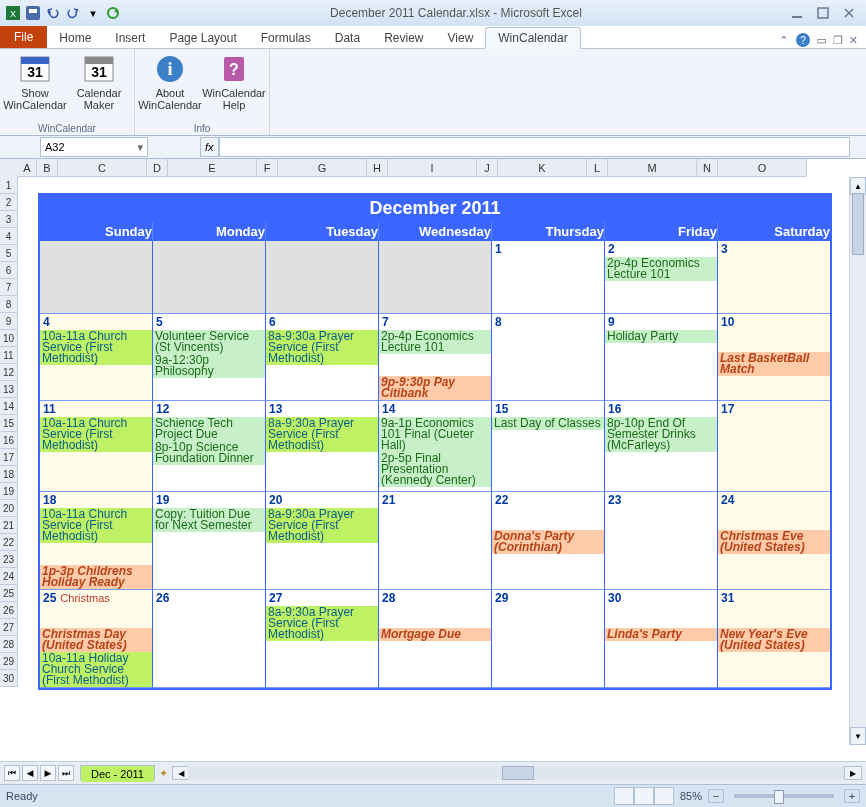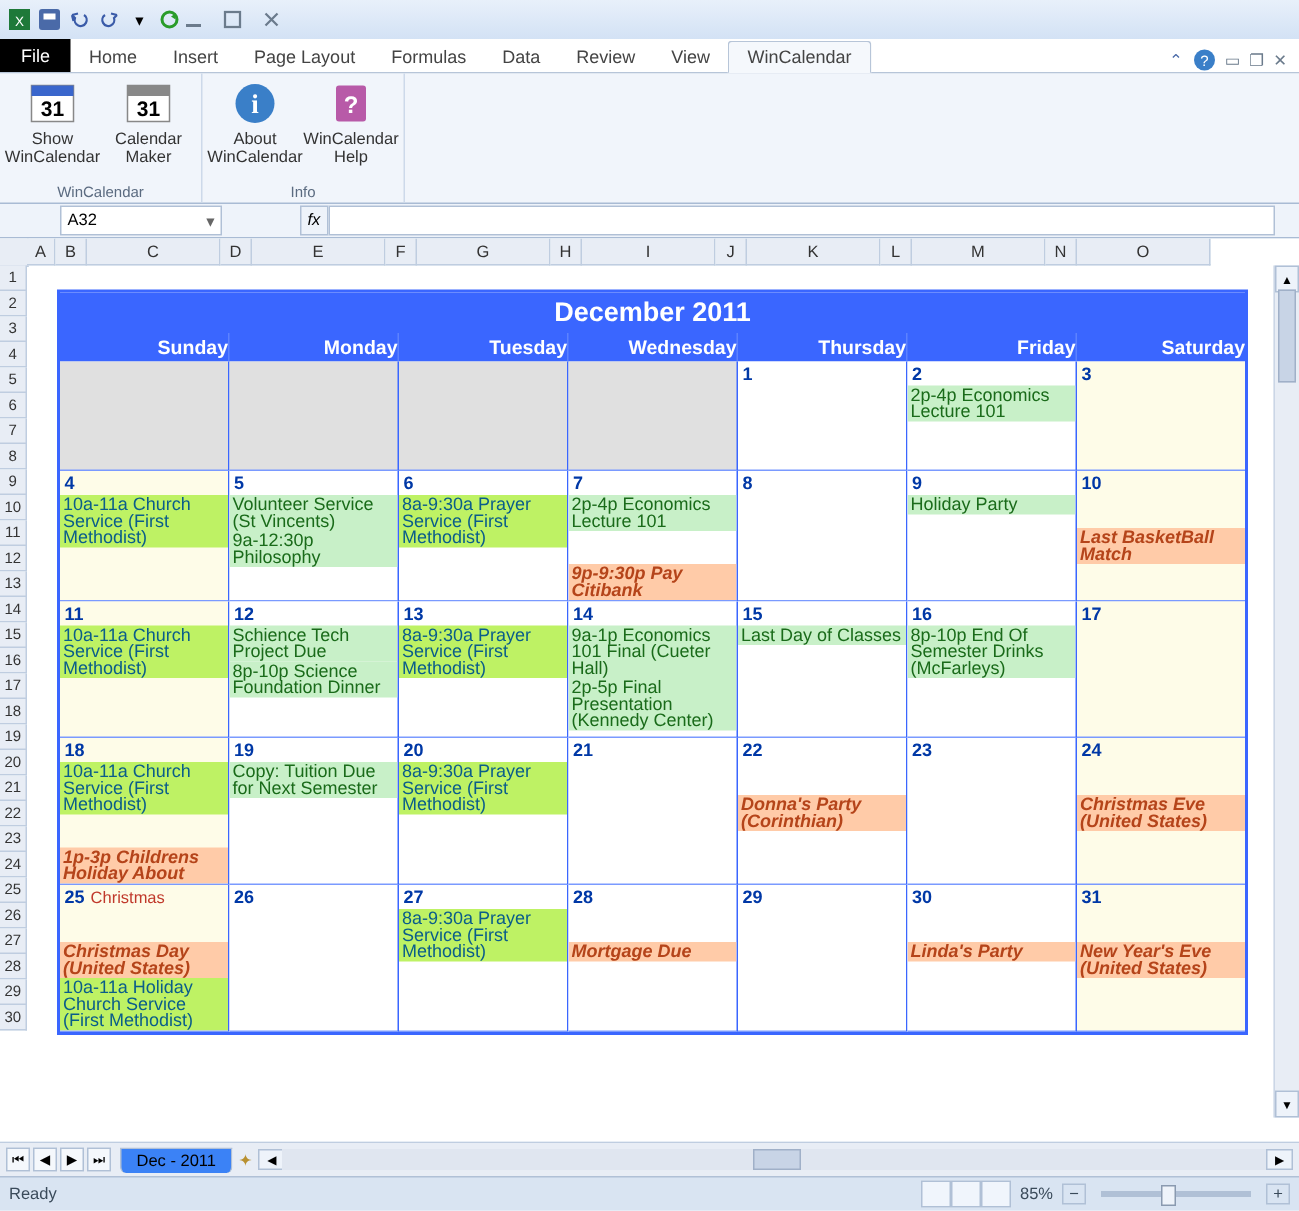--- a/index.html
+++ b/index.html
@@ -8,21 +8,21 @@
 
 .titlebar { height:26px; background:linear-gradient(#e8f0fa,#d3e2f5); display:flex; align-items:center; padding:0 4px; }
 .qat { display:flex; align-items:center; gap:2px; }
 .qat-btn { width:18px; height:18px; display:flex; align-items:center; justify-content:center; }
 .title-text { flex:1; text-align:center; color:#555; font-size:12px; }
 .win-controls { display:flex; gap:12px; align-items:center; padding-right:6px; }
 .win-btn { width:14px; height:14px; color:#6b7b8c; }
 
 
 .ribbon-tabs { height:22px; background:#fff; display:flex; align-items:flex-end; border-bottom:1px solid #b7c5d8; }
-.file-tab { background:#000000; color:#fff; padding:3px 14px; font-size:12px; height:16px; display:flex; align-items:center; }
+.file-tab { background:#c2410c; color:#fff; padding:3px 14px; font-size:12px; height:16px; display:flex; align-items:center; }
 .tab { padding:3px 12px; color:#444; cursor:pointer; font-size:12px; }
 .tab.active { background:#f5f8fc; border:1px solid #b7c5d8; border-bottom:1px solid #f5f8fc; border-radius:3px 3px 0 0; margin-bottom:-1px; }
 .ribbon-right { margin-left:auto; display:flex; gap:6px; padding-right:8px; align-items:center; }
 
 
 .ribbon { height:86px; background:#f1f5fb; border-bottom:1px solid #a9bbd4; display:flex; }
 .rgroup { display:flex; flex-direction:column; border-right:1px solid #cdd9ea; padding:2px 4px 0; }
 .rgroup-items { display:flex; flex:1; gap:2px; }
 .rgroup-label { text-align:center; font-size:10px; color:#5b6b80; padding:1px 0; }
 .rbtn { display:flex; flex-direction:column; align-items:center; width:58px; padding:2px; cursor:pointer; border-radius:2px; }
@@ -62,21 +62,21 @@
 .ev { padding:1px 2px; font-size:12px; line-height:11px; }
 .ev-cyan { background:#bef264; color:#0a5d8a; }
 .ev-green { background:#c8f0c8; color:#1a6b1a; }
 .ev-orange { background:#ffcba8; color:#b5441a; font-style:italic; font-weight:bold;margin-top:22px; }
 
 
 .vscroll { position:absolute; right:0; top:18px; bottom:16px; width:16px; background:#e8edf5; border-left:1px solid #cbd6e6; }
 .hscroll-area { height:22px; background:#e8edf5; border-top:1px solid #bfcde0; display:flex; align-items:center; }
 .sheet-nav { display:flex; gap:2px; padding:0 4px; }
 .sheet-nav div { width:14px; height:14px; border:1px solid #b0c0d6; background:#f5f8fc; display:flex; align-items:center; justify-content:center; font-size:9px; cursor:pointer; }
-.sheet-tab { background:#3b82f6; border:1px solid #b0c0d6; border-bottom:none; padding:2px 10px; font-size:11px; border-radius:0 0 4px 4px; margin-left:2px; }
+.sheet-tab { background:#bef264; border:1px solid #b0c0d6; border-bottom:none; padding:2px 10px; font-size:11px; border-radius:0 0 4px 4px; margin-left:2px; }
 .hscroll { flex:1; margin:0 4px; height:14px; background:#e8edf5; position:relative; }
 .hscroll-track { position:absolute; left:16px; right:16px; top:0; bottom:0; background:#e0e6f0; }
 .hscroll-thumb { position:absolute; left:50%; width:30px; top:0; bottom:0; background:#c8d4e6; border:1px solid #a0b0c8; margin-left:-15px; }
 
 
 .statusbar { height:22px; background:#d9e4f2; border-top:1px solid #b0c0d6; display:flex; align-items:center; padding:0 6px; font-size:11px; color:#3a4a5a; }
 .status-right { margin-left:auto; display:flex; align-items:center; gap:6px; }
 .view-btns { display:flex; }
 .view-btn { width:18px; height:16px; border:1px solid #b0c0d6; background:#f0f5fc; }
 .zoom-slider { width:100px; height:4px; background:#b0c0d6; position:relative; margin:0 4px; }
@@ -114,20 +114,21 @@
           </svg>
         </div>
       <div class="qat-btn">▾</div>
       <div class="qat-btn">
           <svg width="14" height="14">
             <circle cx="7" cy="7" r="5" stroke="#2a9c2a" stroke-width="2" fill="none"></circle>
             <path d="M11 3 L11 7 L8 5" fill="#2a9c2a"></path>
           </svg>
         </div>
     </div>
+    <div class="title-text">December 2011 Calendar.xlsx  -  Microsoft Excel</div>
     <div class="win-controls">
       <svg class="win-btn" viewBox="0 0 14 14">
           <rect x="2" y="10" width="10" height="2" fill="#6b7b8c"></rect>
         </svg>
       <svg class="win-btn" viewBox="0 0 14 14">
           <rect x="2" y="2" width="10" height="10" stroke="#6b7b8c" fill="none" stroke-width="1.5"></rect>
         </svg>
       <svg class="win-btn" viewBox="0 0 14 14">
           <path d="M3 3 L11 11 M11 3 L3 11" stroke="#6b7b8c" stroke-width="1.5"></path>
         </svg>
@@ -352,21 +353,21 @@
                 <div class="ev ev-green">8p-10p End Of Semester Drinks (McFarleys)</div>
               </div>
               <div class="cal-cell weekend" style="min-height: 90px;">
                 <div class="daynum">17</div>
               </div>
             </div>
             <div class="cal-row">
               <div class="cal-cell weekend" style="min-height: 90px;">
                 <div class="daynum">18</div>
                 <div class="ev ev-cyan">10a-11a Church Service (First Methodist)</div>
-                <div class="ev ev-orange">1p-3p Childrens Holiday About</div>
+                <div class="ev ev-orange">1p-3p Childrens Holiday Ready</div>
               </div>
               <div class="cal-cell" style="min-height: 90px;">
                 <div class="daynum">19</div>
                 <div class="ev ev-green">Copy: Tuition Due for Next Semester</div>
               </div>
               <div class="cal-cell" style="min-height: 90px;">
                 <div class="daynum">20</div>
                 <div class="ev ev-cyan">8a-9:30a Prayer Service (First Methodist)</div>
               </div>
               <div class="cal-cell" style="min-height: 90px;">

